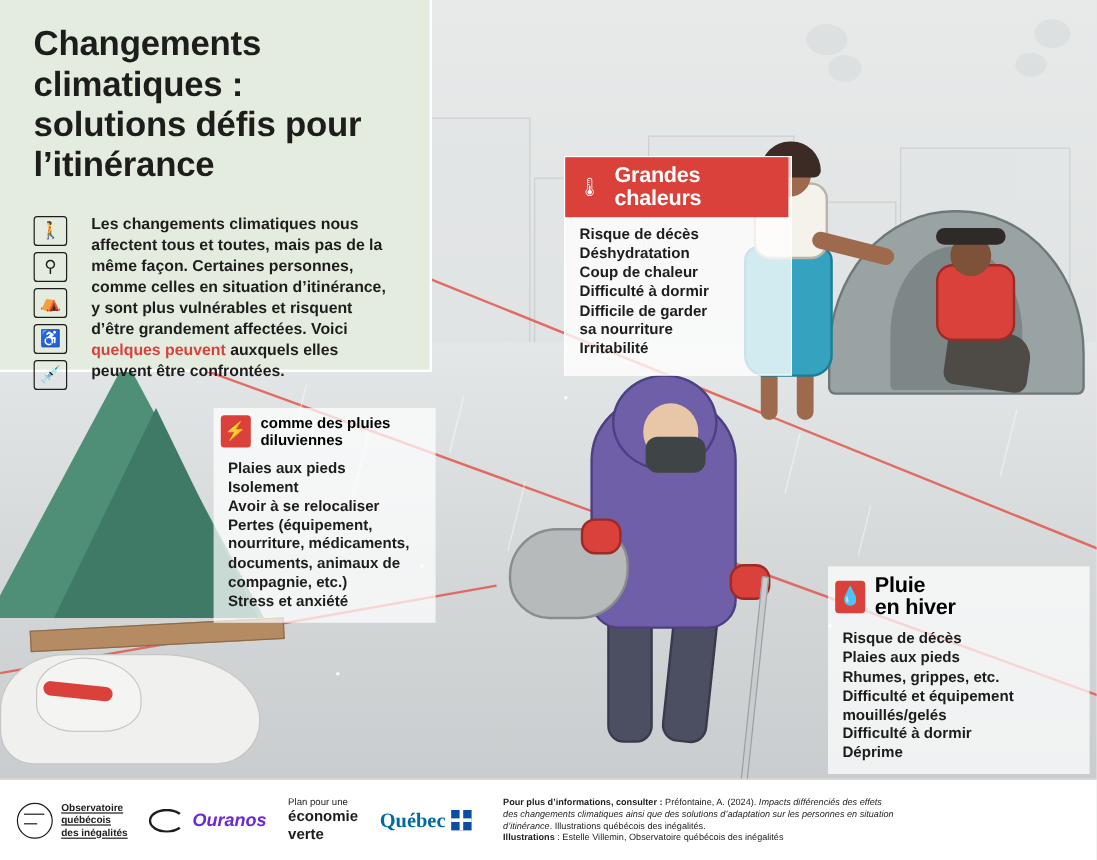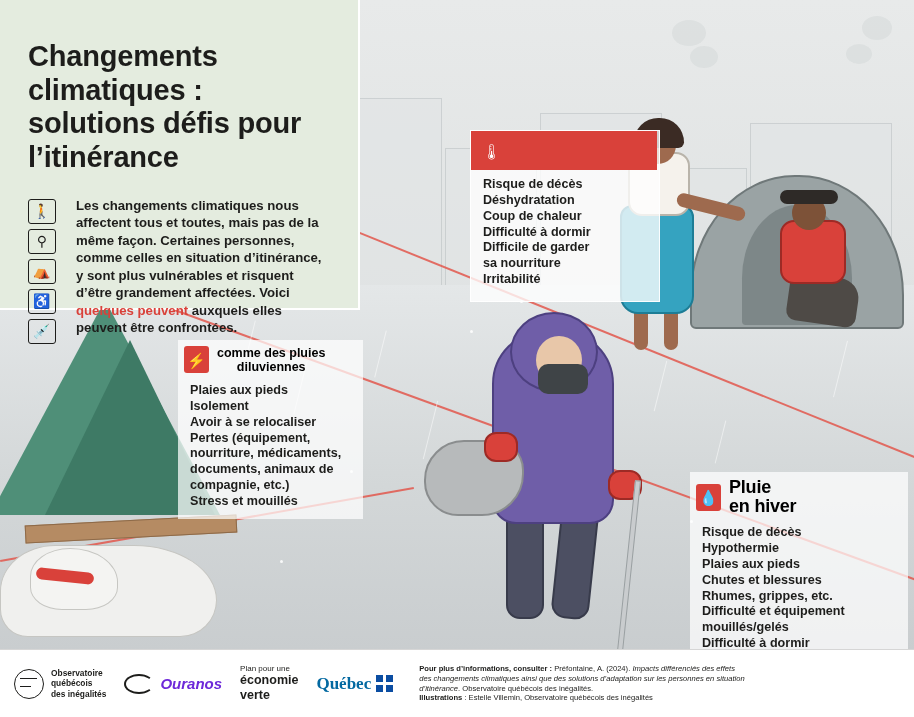--- a/index.html
+++ b/index.html
@@ -289,21 +289,21 @@
 
   
   .title-card {
     position: absolute;
     left: 0; top: 0;
     width: 360px; height: 310px;
     background: #e4ecdf;
     border-right: 2px solid #ffffff;
     border-bottom: 2px solid #ffffff;
     box-sizing: border-box;
-    padding: 40px 24px 18px 28px;
+    padding: 21px 24px 18px 28px;
   }
   .title-card h1 {
     margin: 0;
     font-size: 29px;
     line-height: 1.16;
     color: #1d1d1b;
     font-weight: bold;
     letter-spacing: -0.2px;
   }
   .intro-wrap {
@@ -371,21 +371,20 @@
     font-size: 18px;
     font-weight: bold;
     line-height: 1.06;
     letter-spacing: -0.2px;
   }
   .callout-sub {
     display: block;
     font-size: 12.5px;
     font-weight: bold;
     line-height: 1.12;
-    text-align: center;
   }
   .callout-list {
     margin: 0;
     padding: 7px 10px 9px 12px;
     list-style: none;
     font-size: 12.6px;
     line-height: 1.26;
     font-weight: bold;
     color: #1d1d1b;
   }
@@ -447,21 +446,21 @@
   }
   .logo-oqi .mark::before,
   .logo-oqi .mark::after {
     content: "";
     position: absolute;
     background: #1d1d1b;
   }
   .logo-oqi .mark::before { left: 5px; top: 8px; width: 17px; height: 1.6px; }
   .logo-oqi .mark::after  { left: 5px; top: 16px; width: 11px; height: 1.6px; }
   .logo-oqi .txt {
-    font-size: 8.4px; line-height: 1.25; font-weight: bold; color: #1d1d1b;
+    font-size: 8.4px; line-height: 1.25; font-weight: bold; color: #1d1d1b; text-decoration: underline;
   }
   .logo-ouranos {
     display: flex; align-items: center; gap: 6px;
   }
   .logo-ouranos .swirl {
     width: 26px; height: 16px;
     border: 2px solid #1d1d1b;
     border-radius: 50%;
     border-right-color: transparent;
   }
@@ -604,20 +603,22 @@
         <span>Les changements climatiques nous affectent tous et toutes, mais pas de la même façon. Certaines personnes, comme celles en situation d’itinérance, y sont plus vulnérables et risquent d’être grandement affectées. Voici </span><span class="hl">quelques peuvent</span><span> auxquels elles peuvent être confrontées.</span>
       </div>
     </div>
   </div>
 
   <div class="callout" id="box-chaleurs">
     <div class="head-row">
       <div class="badge">
           <i>🌡</i>
         </div>
+      <div class="callout-title" style="white-space:pre-line">Grandes
+chaleurs</div>
     </div>
     <ul class="callout-list">
       <li>Risque de décès</li>
       <li>Déshydratation</li>
       <li>Coup de chaleur</li>
       <li>Difficulté à dormir</li>
       <li>Difficile de garder
 sa nourriture</li>
       <li>Irritabilité</li>
     </ul>
@@ -634,37 +635,35 @@
       </div>
     </div>
     <ul class="callout-list">
       <li>Plaies aux pieds</li>
       <li>Isolement</li>
       <li>Avoir à se relocaliser</li>
       <li>Pertes (équipement,
 nourriture, médicaments,
 documents, animaux de
 compagnie, etc.)</li>
-      <li>Stress et mouillés</li>
+      <li>Stress et anxiété</li>
     </ul>
   </div>
 
   <div class="callout" id="box-pluie">
     <div class="head-row">
       <div class="badge">
           <i>💧</i>
         </div>
       <div class="callout-title" style="white-space:pre-line">Pluie
 en hiver</div>
     </div>
     <ul class="callout-list">
       <li>Risque de décès</li>
-      <li>Hypothermie</li>
       <li>Plaies aux pieds</li>
-      <li>Chutes et blessures</li>
       <li>Rhumes, grippes, etc.</li>
       <li>Difficulté et équipement
 mouillés/gelés</li>
       <li>Difficulté à dormir</li>
       <li>Déprime</li>
     </ul>
   </div>
 
   <div class="footer">
     <div class="logo-oqi">
@@ -686,18 +685,18 @@
     </div>
 
     <div class="logo-quebec">
       <div class="qtxt">Québec</div>
       <div class="flag"></div>
     </div>
 
     <div class="refs">
       <span class="lbl">Pour plus d’informations, consulter :</span>
       <span>Préfontaine, A. (2024).</span>
-      <span class="ital">Impacts différenciés des effets des changements climatiques ainsi que des solutions d’adaptation sur les personnes en situation d’itinérance</span><span>. Observatoire québécois des inégalités.</span><br>
+      <span class="ital">Impacts différenciés des effets des changements climatiques ainsi que des solutions d’adaptation sur les personnes en situation d’itinérance</span><span>. Illustrations québécois des inégalités.</span><br>
       <span class="lbl">Illustrations</span><span> : Estelle Villemin, Observatoire québécois des inégalités</span>
     </div>
   </div>
 
 </div>
 
 </body></html>

